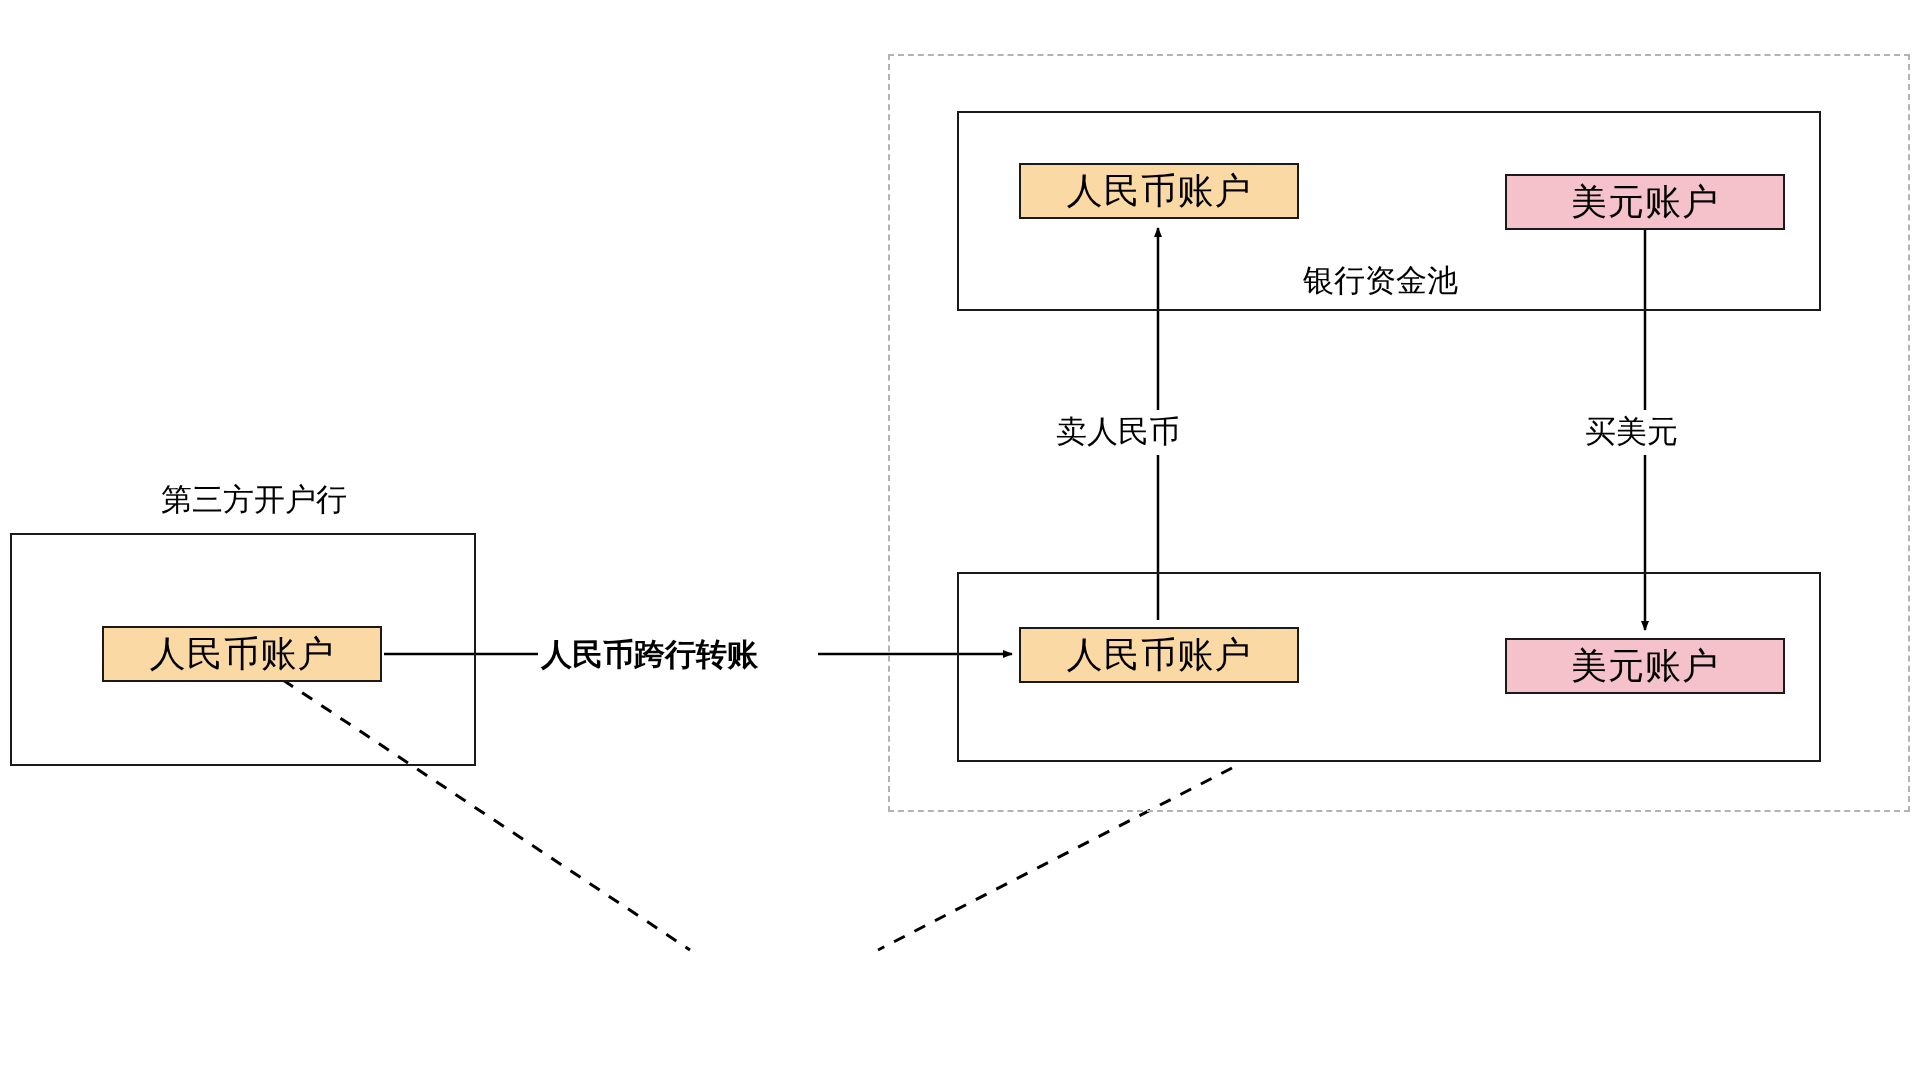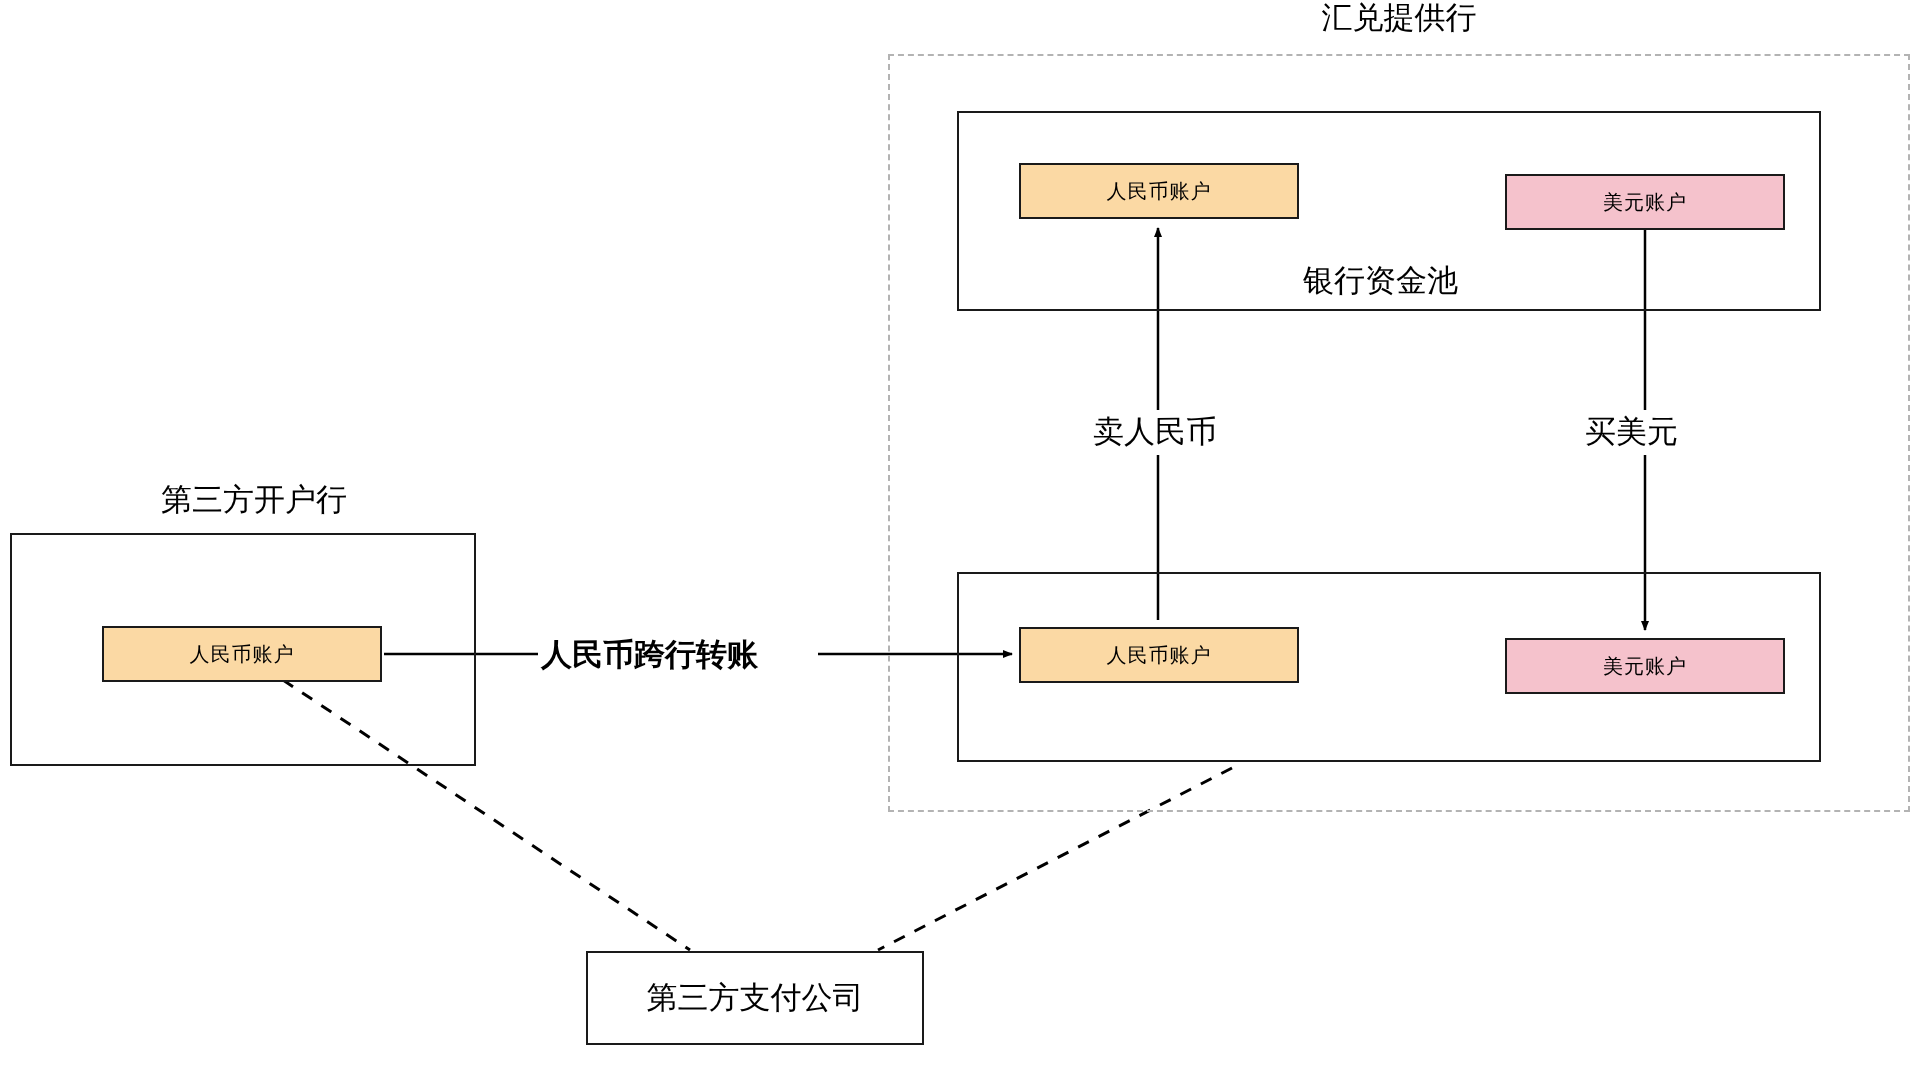--- a/index.html
+++ b/index.html
@@ -37,21 +37,21 @@
     font-size: 31px;
     text-align: center;
   }
   .acct {
     position: absolute;
     box-sizing: border-box;
     border: 2px solid #1a1a1a;
     display: flex;
     align-items: center;
     justify-content: center;
-    font-size: 20px;
+    font-size: 36px;
     color: #000000;
     letter-spacing: 1px;
     white-space: nowrap;
   }
   .acct-rmb { background: #fbd9a4; }
   .acct-usd { background: #f5c2cc; margin-top: 11px; }
   .plainbox {
     position: absolute;
     box-sizing: border-box;
     border: 2.5px solid #1a1a1a;
@@ -107,21 +107,20 @@
       <line x1="283" y1="680" x2="690" y2="950" stroke="#000000" stroke-width="3" stroke-dasharray="12 11"></line>
     </g>
 
     <g>
       <line x1="1232" y1="768" x2="878" y2="950" stroke="#000000" stroke-width="3" stroke-dasharray="12 11"></line>
     </g>
   </svg>
 
   <div class="dashedbox" style="left:888px; top:54px; width:1022px; height:758px;"></div>
 
-  <div class="lbl group-title" style="left:888px; top:2px; width:1022px;">汇兑提供行</div>
 
   <div class="plainbox" style="left:957px; top:111px; width:864px; height:200px;"></div>
 
   <div class="acct acct-rmb" style="left:1019px; top:163px; width:280px; height:56px;">人民币账户</div>
 
   <div class="acct acct-usd" style="left:1505px; top:163px; width:280px; height:56px;">美元账户</div>
 
   <div class="lbl" style="left:1303px; top:265px;">银行资金池</div>
 
   <div class="plainbox" style="left:957px; top:572px; width:864px; height:190px;"></div>
@@ -132,19 +131,18 @@
 
 
   <div class="lbl group-title" style="left:20px; top:484px; width:468px;">第三方开户行</div>
 
   <div class="plainbox" style="left:10px; top:533px; width:466px; height:233px;"></div>
 
   <div class="acct acct-rmb" style="left:102px; top:626px; width:280px; height:56px;">人民币账户</div>
 
   <div class="lbl" style="left:541px; top:639px;font-weight:bold;">人民币跨行转账</div>
 
-  <div class="lbl" style="left:1093px; top:416px;text-align:right;">卖人民币</div>
+  <div class="lbl" style="left:1056px; top:416px;text-align:right;">卖人民币</div>
 
   <div class="lbl" style="left:1585px; top:416px;">买美元</div>
 
-  <div class="centerbox" style="left:586px; top:951px; width:338px; height:94px;">第三方支付公司</div>
 
 </div>
 
 </body></html>

